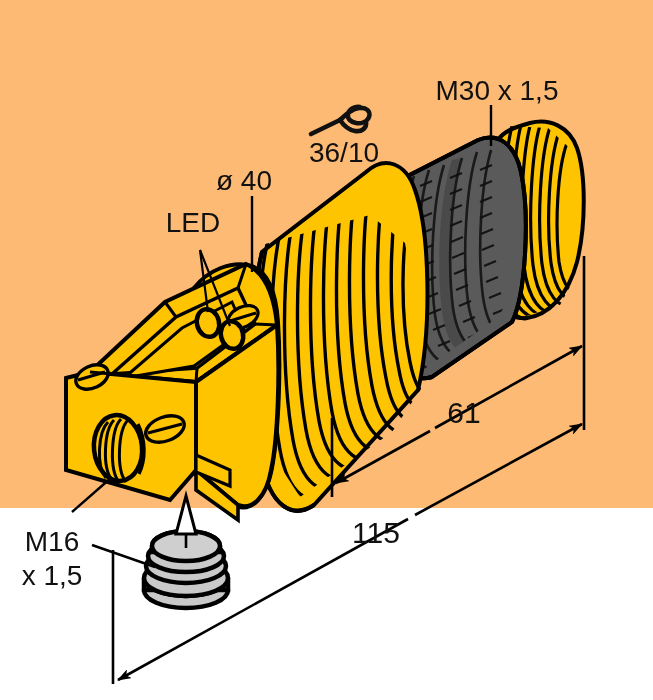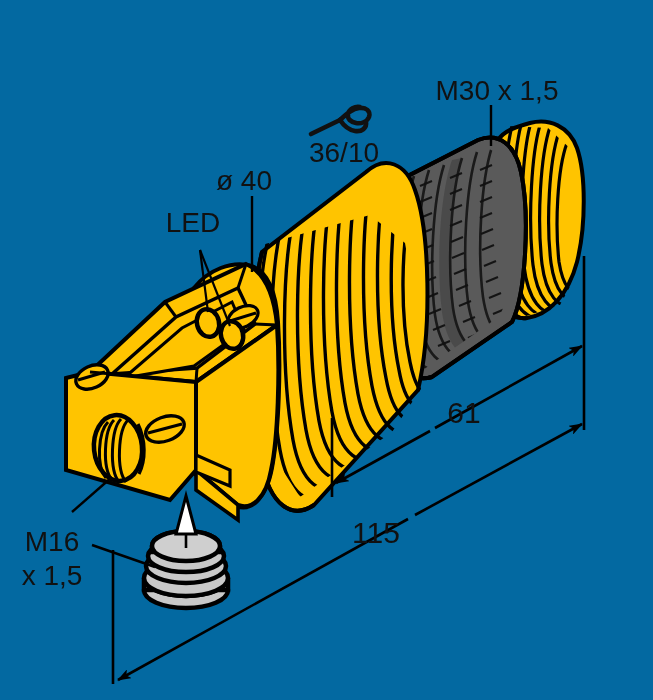--- a/index.html
+++ b/index.html
@@ -9,22 +9,22 @@
   }
   body {
     width: 653px;
     height: 700px;
     font-family: "Liberation Sans", sans-serif;
     overflow: hidden;
   }
   #drawing-root {
     position: relative;
     width: 653px;
-    height: 700px;
-    background: #0369a1;
+    height: 508px;
+    background: #fdba74;
   }
   #drawing-svg {
     position: absolute;
     left: 0;
     top: 0;
     width: 653px;
     height: 700px;
   }
   .dim-text, .label-text {
     font-family: "Liberation Sans", sans-serif;

